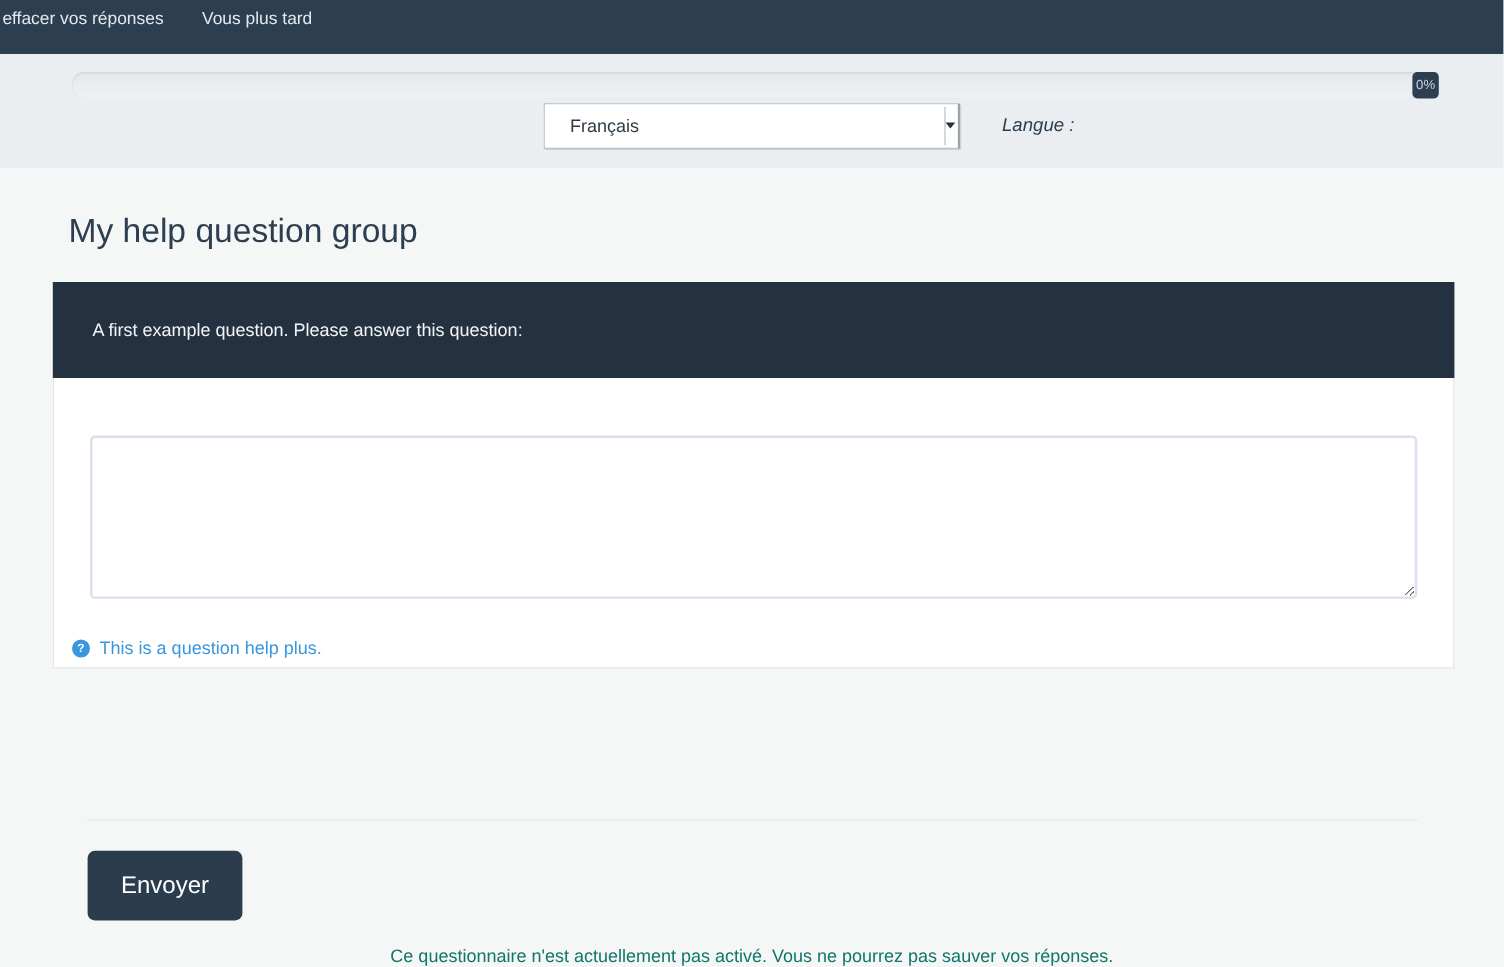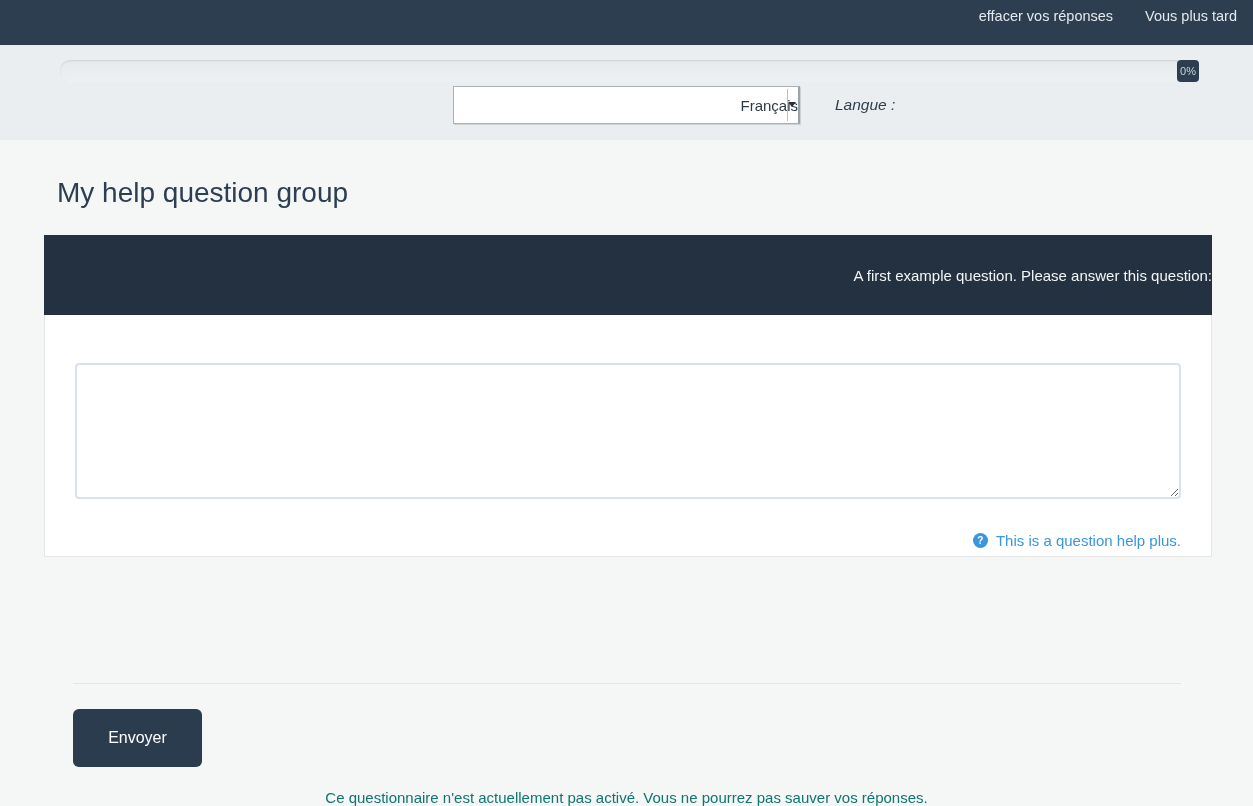--- a/index.html
+++ b/index.html
@@ -1,15 +1,15 @@
 <!DOCTYPE html>
 <html><head>
 <meta charset="utf-8">
 <style>
-  * { margin:0; padding:0; box-sizing:border-box;justify-content:flex-end; }
+  * { margin:0; padding:0; box-sizing:border-box; }
   html,body { width:1253px; height:806px; overflow:hidden; }
   body {
     font-family:"Liberation Sans","DejaVu Sans",sans-serif;
     background:#f5f6f6;
     color:#2c3e50;
   }
 
   
   .navbar {
     height:45px;
@@ -109,21 +109,21 @@
   }
 
   .question-card { margin:26px 41px 0 44px; width:1168px; }
   .question-header {
     height:80px;
     background:#243140;
     color:#f2f5f7;
     font-size:15px;
     display:flex;
     align-items:center;
-    padding-left:22px;
+    padding-left:33px;
   }
   .question-body {
     background:#fff;
     border:1px solid #e4e6e8;
     border-top:none;
     padding:48px 30px 7px 30px;
   }
   .answer-textarea {
     display:block;
     width:100%;
@@ -167,21 +167,21 @@
   .submit-button {
     display:block;
     margin:25px 0 0 73px;
     width:129px;
     height:58px;
     background:#2b3c4e;
     color:#fff;
     border:none;
     border-radius:6px;
     font-family:"Liberation Sans","DejaVu Sans",sans-serif;
-    font-size:16px;
+    font-size:20px;
     cursor:pointer;
   }
   .footer-notice {
     margin-top:22px;
     text-align:center;
     font-size:15px;
     color:#0f766e;
   }
 </style>
 </head>

